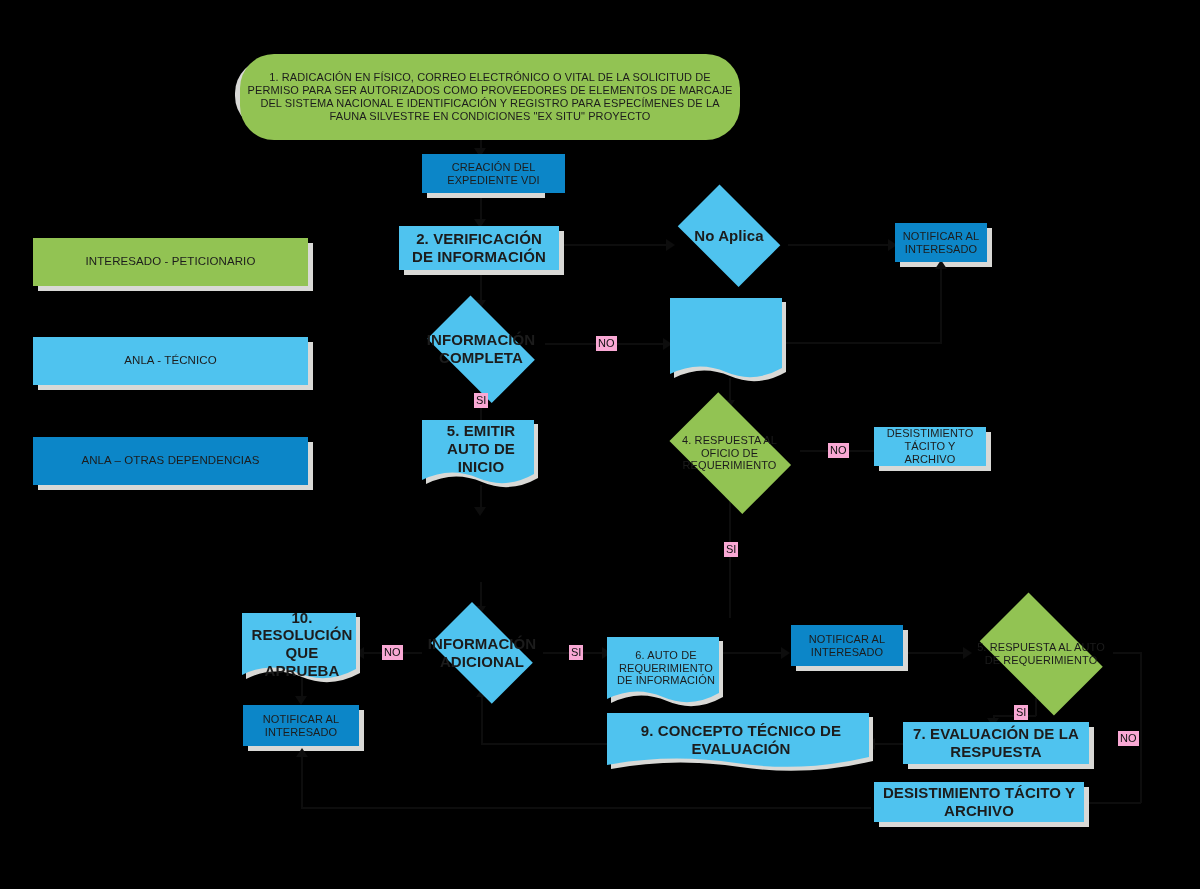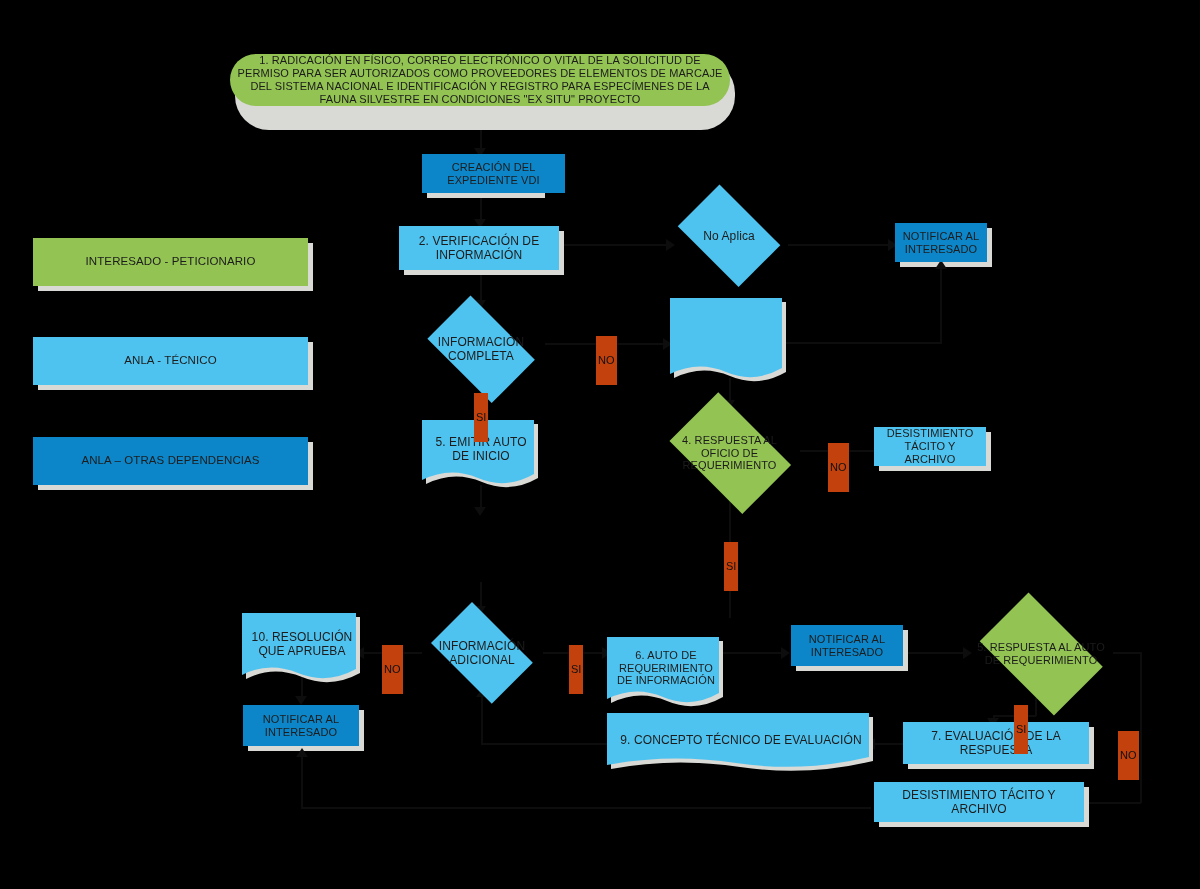--- a/index.html
+++ b/index.html
@@ -55,28 +55,28 @@
   .lnh{height:1.6px;}
   .lnv{width:1.6px;}
   .arw{position:absolute;width:0;height:0;z-index:2;}
   .arw-d{border-left:6px solid transparent;border-right:6px solid transparent;border-top:9px solid #0d0d0d;}
   .arw-u{border-left:6px solid transparent;border-right:6px solid transparent;border-bottom:9px solid #0d0d0d;}
   .arw-r{border-top:6px solid transparent;border-bottom:6px solid transparent;border-left:9px solid #0d0d0d;}
   .arw-l{border-top:6px solid transparent;border-bottom:6px solid transparent;border-right:9px solid #0d0d0d;}
 
   
   .elabel{
-    position:absolute;z-index:6;background:#c2410c;color:#111;
-    font-size:11px;line-height:13px;padding:18px 2px;white-space:nowrap;
+    position:absolute;z-index:6;background:#f9a8d4;color:#111;
+    font-size:11px;line-height:13px;padding:1px 2px;white-space:nowrap;
   }
 
   
   .legend{font-size:11.5px;}
   .t11{font-size:11px;}
-  .t115{font-size:12px;}
+  .t115{font-size:15px;font-weight:bold;}
 </style>
 </head>
 <body>
 
 <div id="stage">
 
   <div class="shadow" style="left:38px;top:243px;width:275px;height:48px;"></div>
   <div class="node rect green legend" style="left:33px;top:238px;width:275px;height:48px;">
     <span class="lbl">INTERESADO - PETICIONARIO</span>
   </div>
@@ -85,21 +85,21 @@
   <div class="node rect lblue legend" style="left:33px;top:337px;width:275px;height:48px;">
     <span class="lbl">ANLA - TÉCNICO</span>
   </div>
 
   <div class="shadow" style="left:38px;top:442px;width:275px;height:48px;"></div>
   <div class="node rect dblue legend" style="left:33px;top:437px;width:275px;height:48px;">
     <span class="lbl">ANLA – OTRAS DEPENDENCIAS</span>
   </div>
 
   <div class="shadow round" style="left:235px;top:59px;width:500px;height:71px;"></div>
-  <div class="node rect round green t11" style="left:230px;top:54px;width:500px;height:52px;">
+  <div class="node rect round green t11" style="left:240px;top:54px;width:500px;height:86px;">
     <span class="lbl">1. RADICACIÓN EN FÍSICO, CORREO ELECTRÓNICO O VITAL DE LA SOLICITUD DE PERMISO PARA SER AUTORIZADOS COMO PROVEEDORES DE ELEMENTOS DE MARCAJE DEL SISTEMA NACIONAL E IDENTIFICACIÓN Y REGISTRO PARA ESPECÍMENES DE LA FAUNA SILVESTRE EN CONDICIONES "EX SITU" PROYECTO</span>
   </div>
 
   <div class="ln lnv" style="left:480px;top:125px;height:25px;"></div>
   <div class="arw arw-d" style="left:474px;top:148px;"></div>
 
   <div class="shadow" style="left:427px;top:159px;width:118px;height:39px;"></div>
   <div class="node rect dblue t11" style="left:422px;top:154px;width:143px;height:39px;">
     <span class="lbl">CREACIÓN DEL EXPEDIENTE VDI</span>
   </div>

